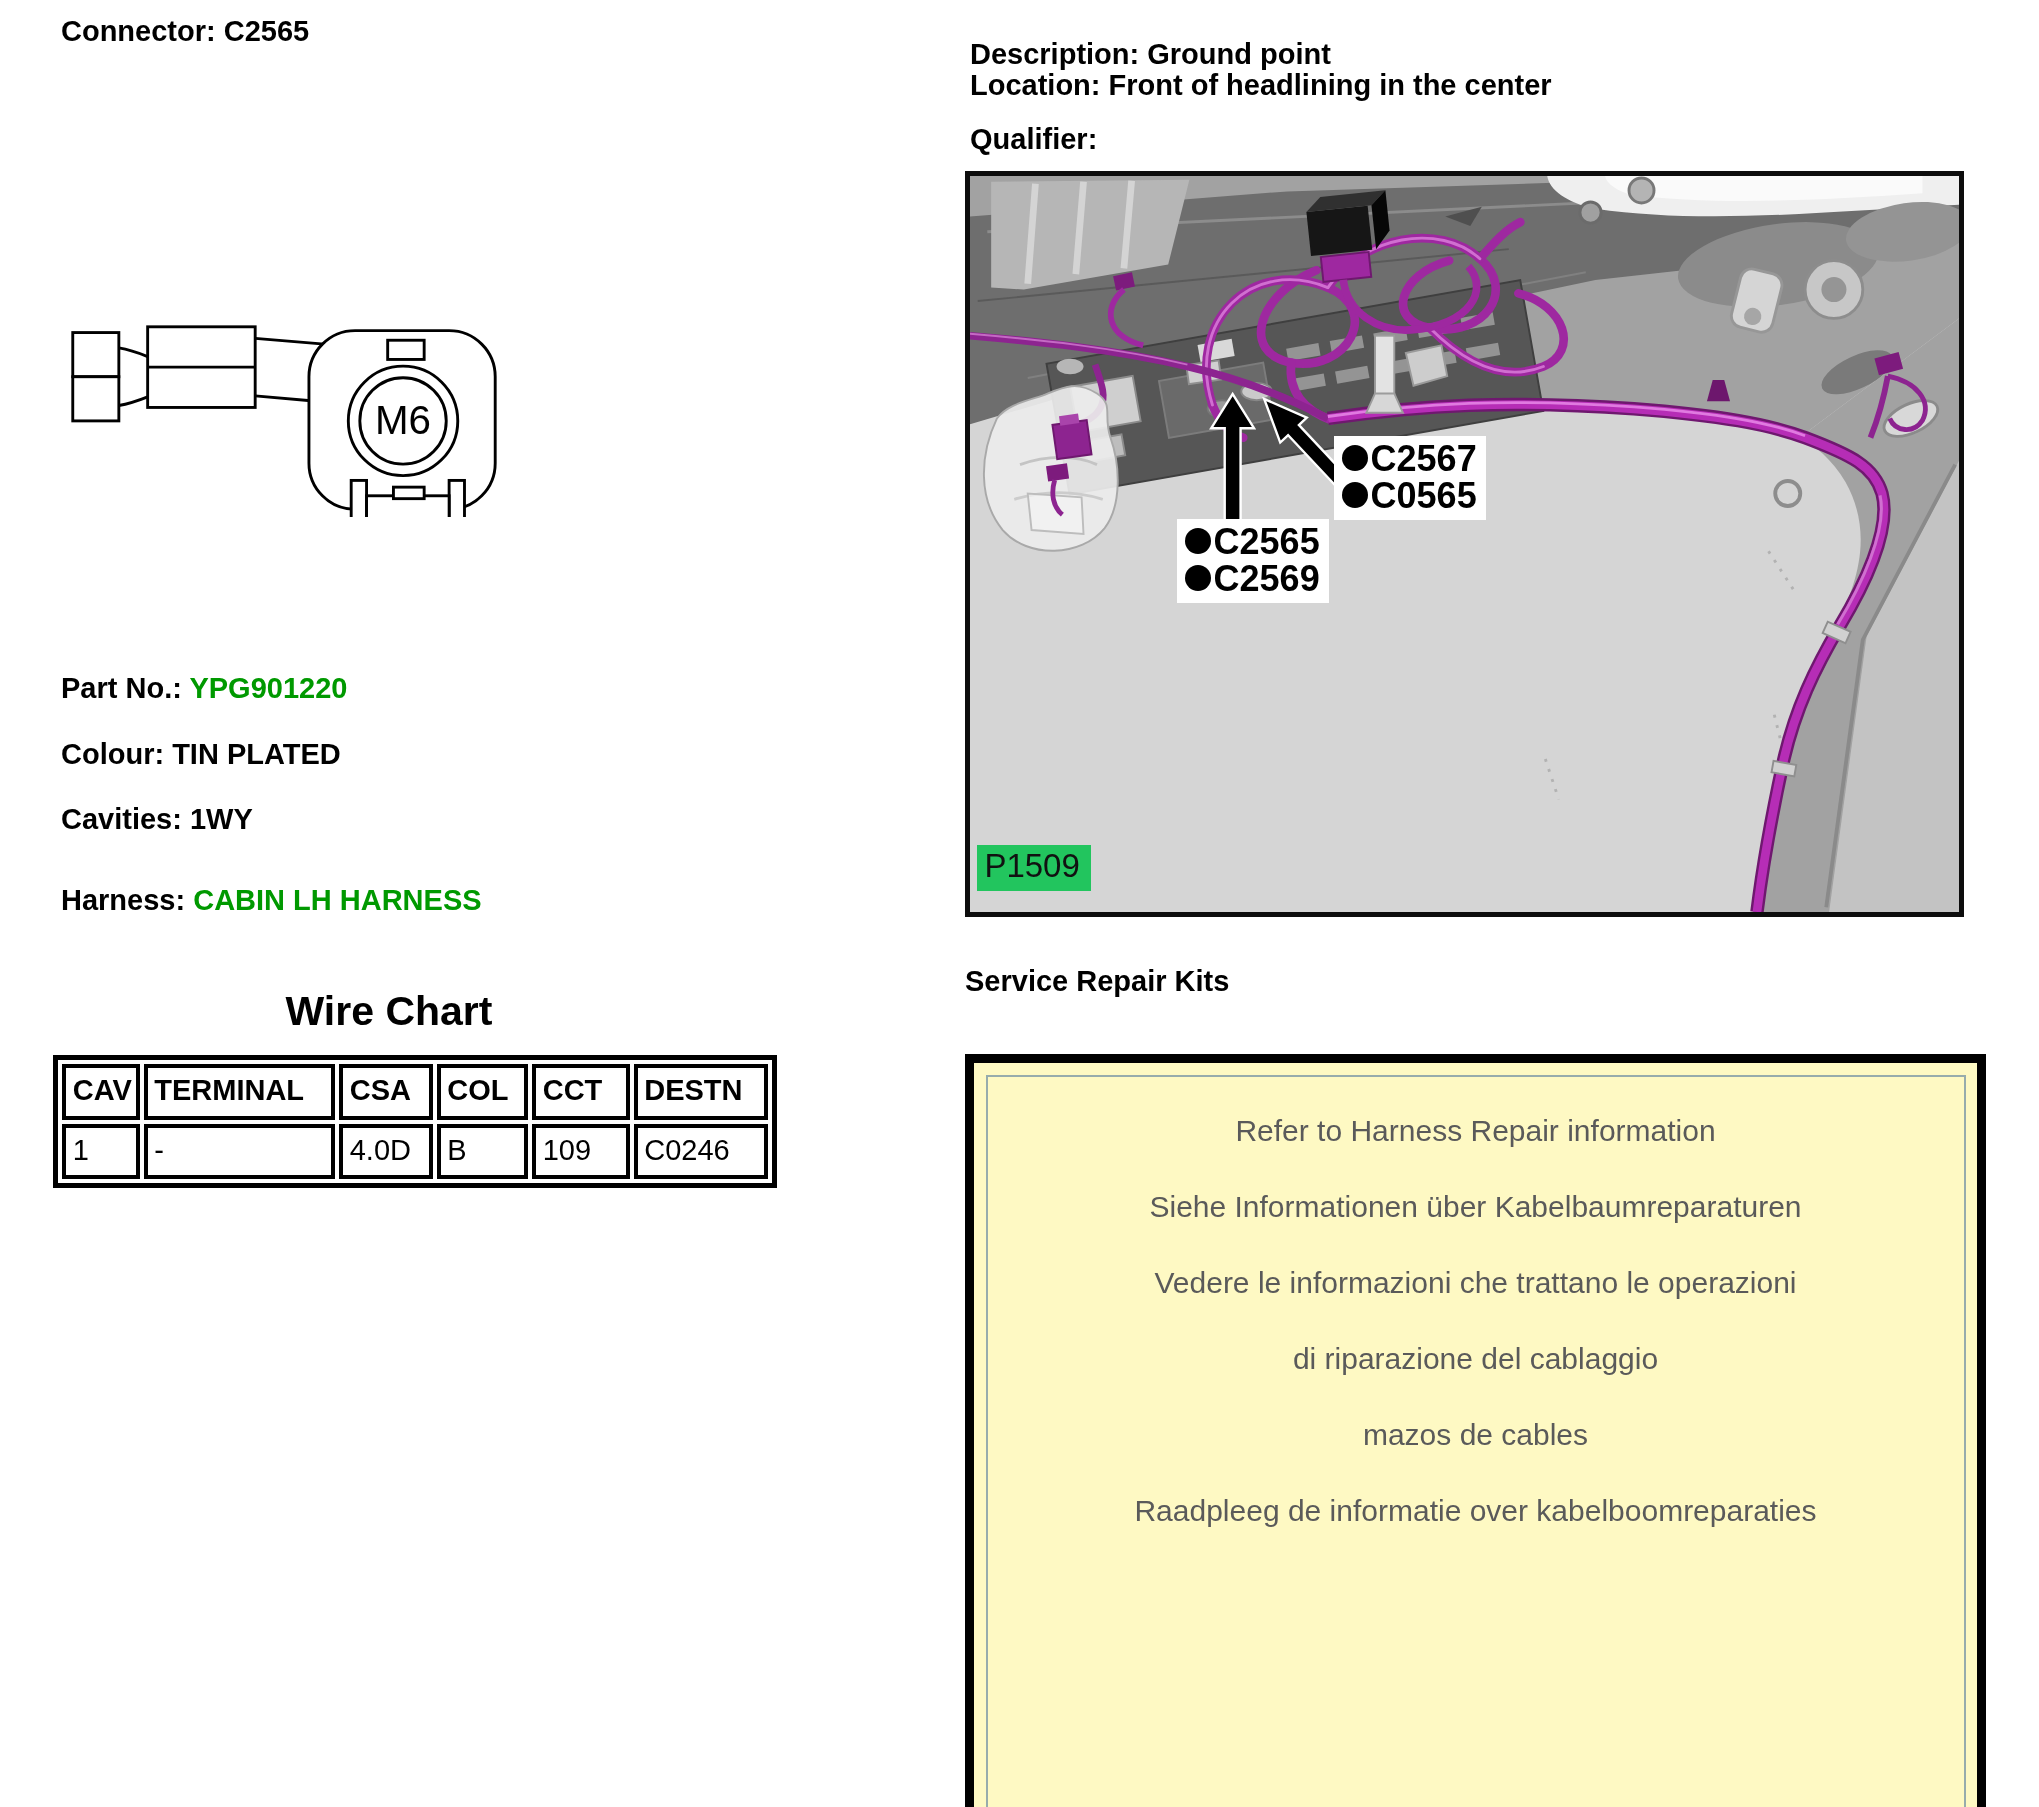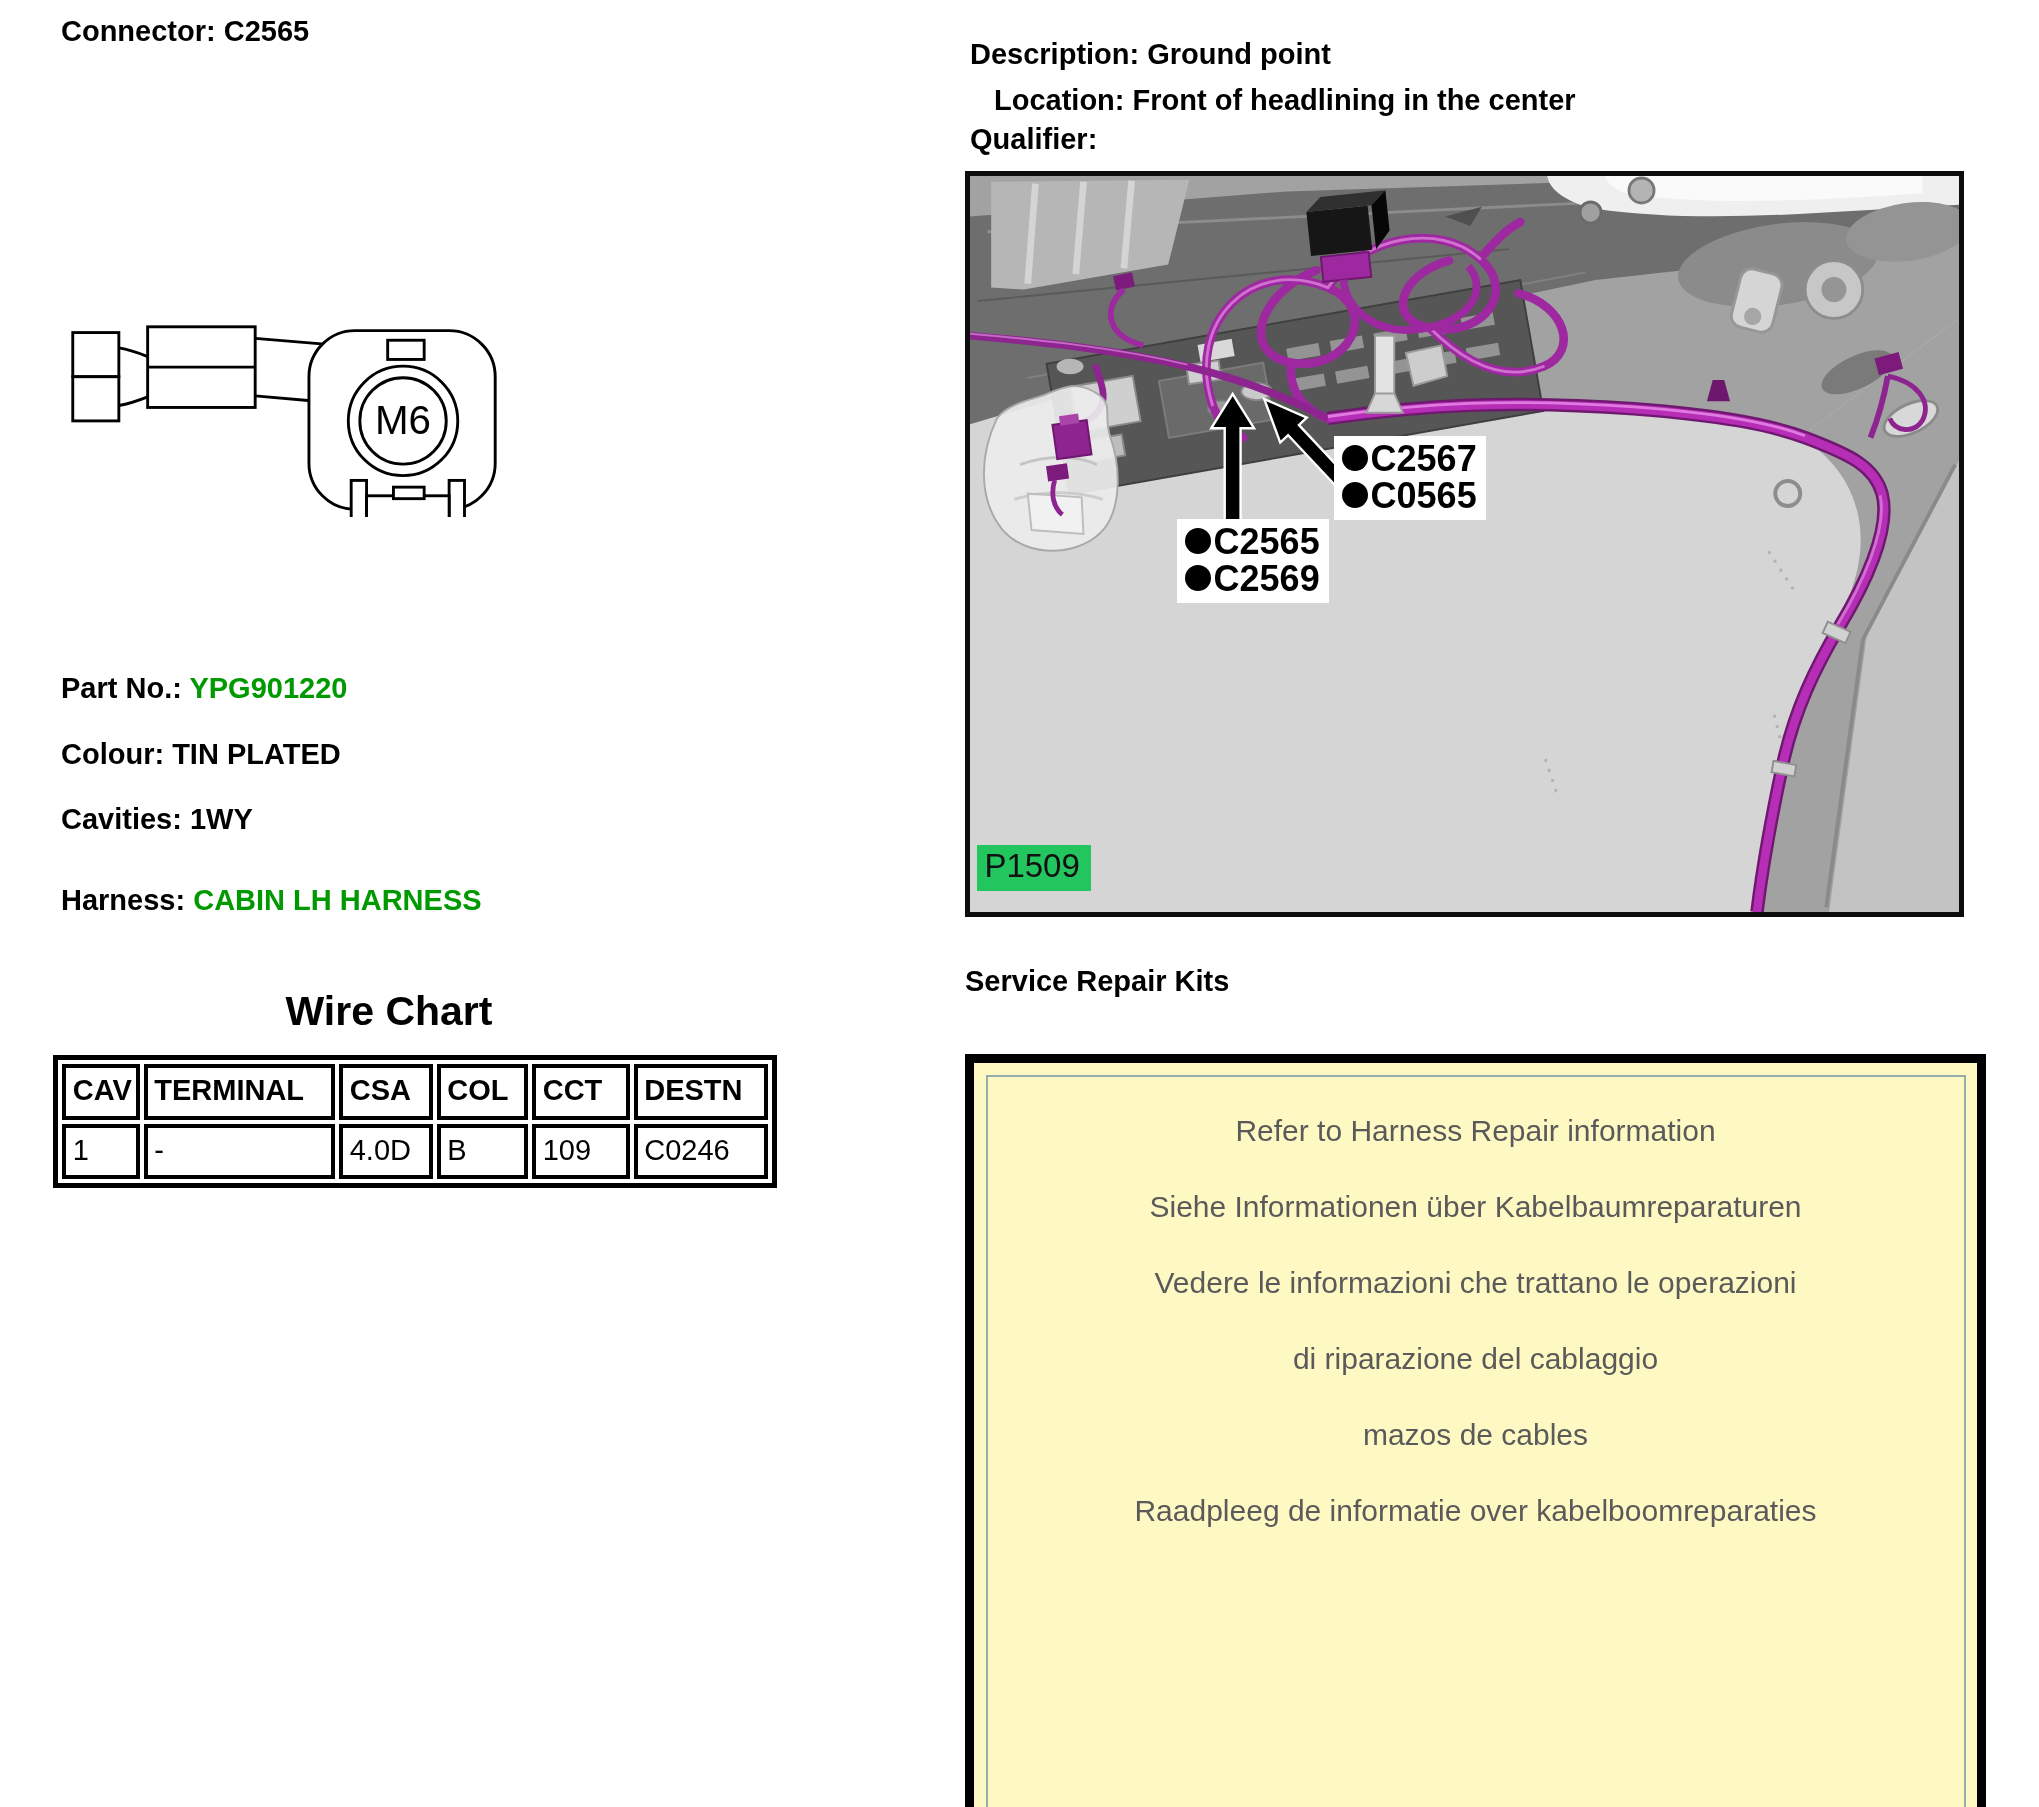--- a/index.html
+++ b/index.html
@@ -40,21 +40,21 @@
   #srk-title{left:965px;top:965px;}
   #srk-box{left:965px;top:1007px;width:1021px;height:785px;border:9.6px solid #000;box-sizing:border-box;background:#fef9c3;padding:11.5px;margin-top:47px;}
   #srk-inner{border:2.9px solid #97acac;width:100%;height:100%;box-sizing:border-box;padding-top:37px;text-align:center;}
   .srk-line{height:76px;font-size:30px;color:#5a5a5a;}
 </style>
 </head>
 <body>
 
 <div class="abs hline" style="left:61px;top:15.4px;">Connector: C2565</div>
 <div class="abs hline" style="left:970px;top:15.4px;margin-top:23px;">Description: Ground point</div>
-<div class="abs hline" style="left:970px;top:84px;margin-left:24px;">Location: Front of headlining in the center</div>
+<div class="abs hline" style="left:970px;top:69px;">Location: Front of headlining in the center</div>
 <div class="abs hline" style="left:970px;top:123px;">Qualifier:</div>
 
 <div class="abs" id="connector-drawing">
   <svg viewBox="0 0 452 228">
     <g fill="#ffffff" stroke="#000000" stroke-width="3">
       <rect x="6" y="36" width="48" height="46"></rect>
       <rect x="6" y="82" width="48" height="46"></rect>
       <path d="M54,52 C66,54 74,57 84,61" fill="none"></path>
       <path d="M54,112 C66,110 74,107 84,103" fill="none"></path>
       <rect x="84" y="30" width="112" height="84"></rect>

